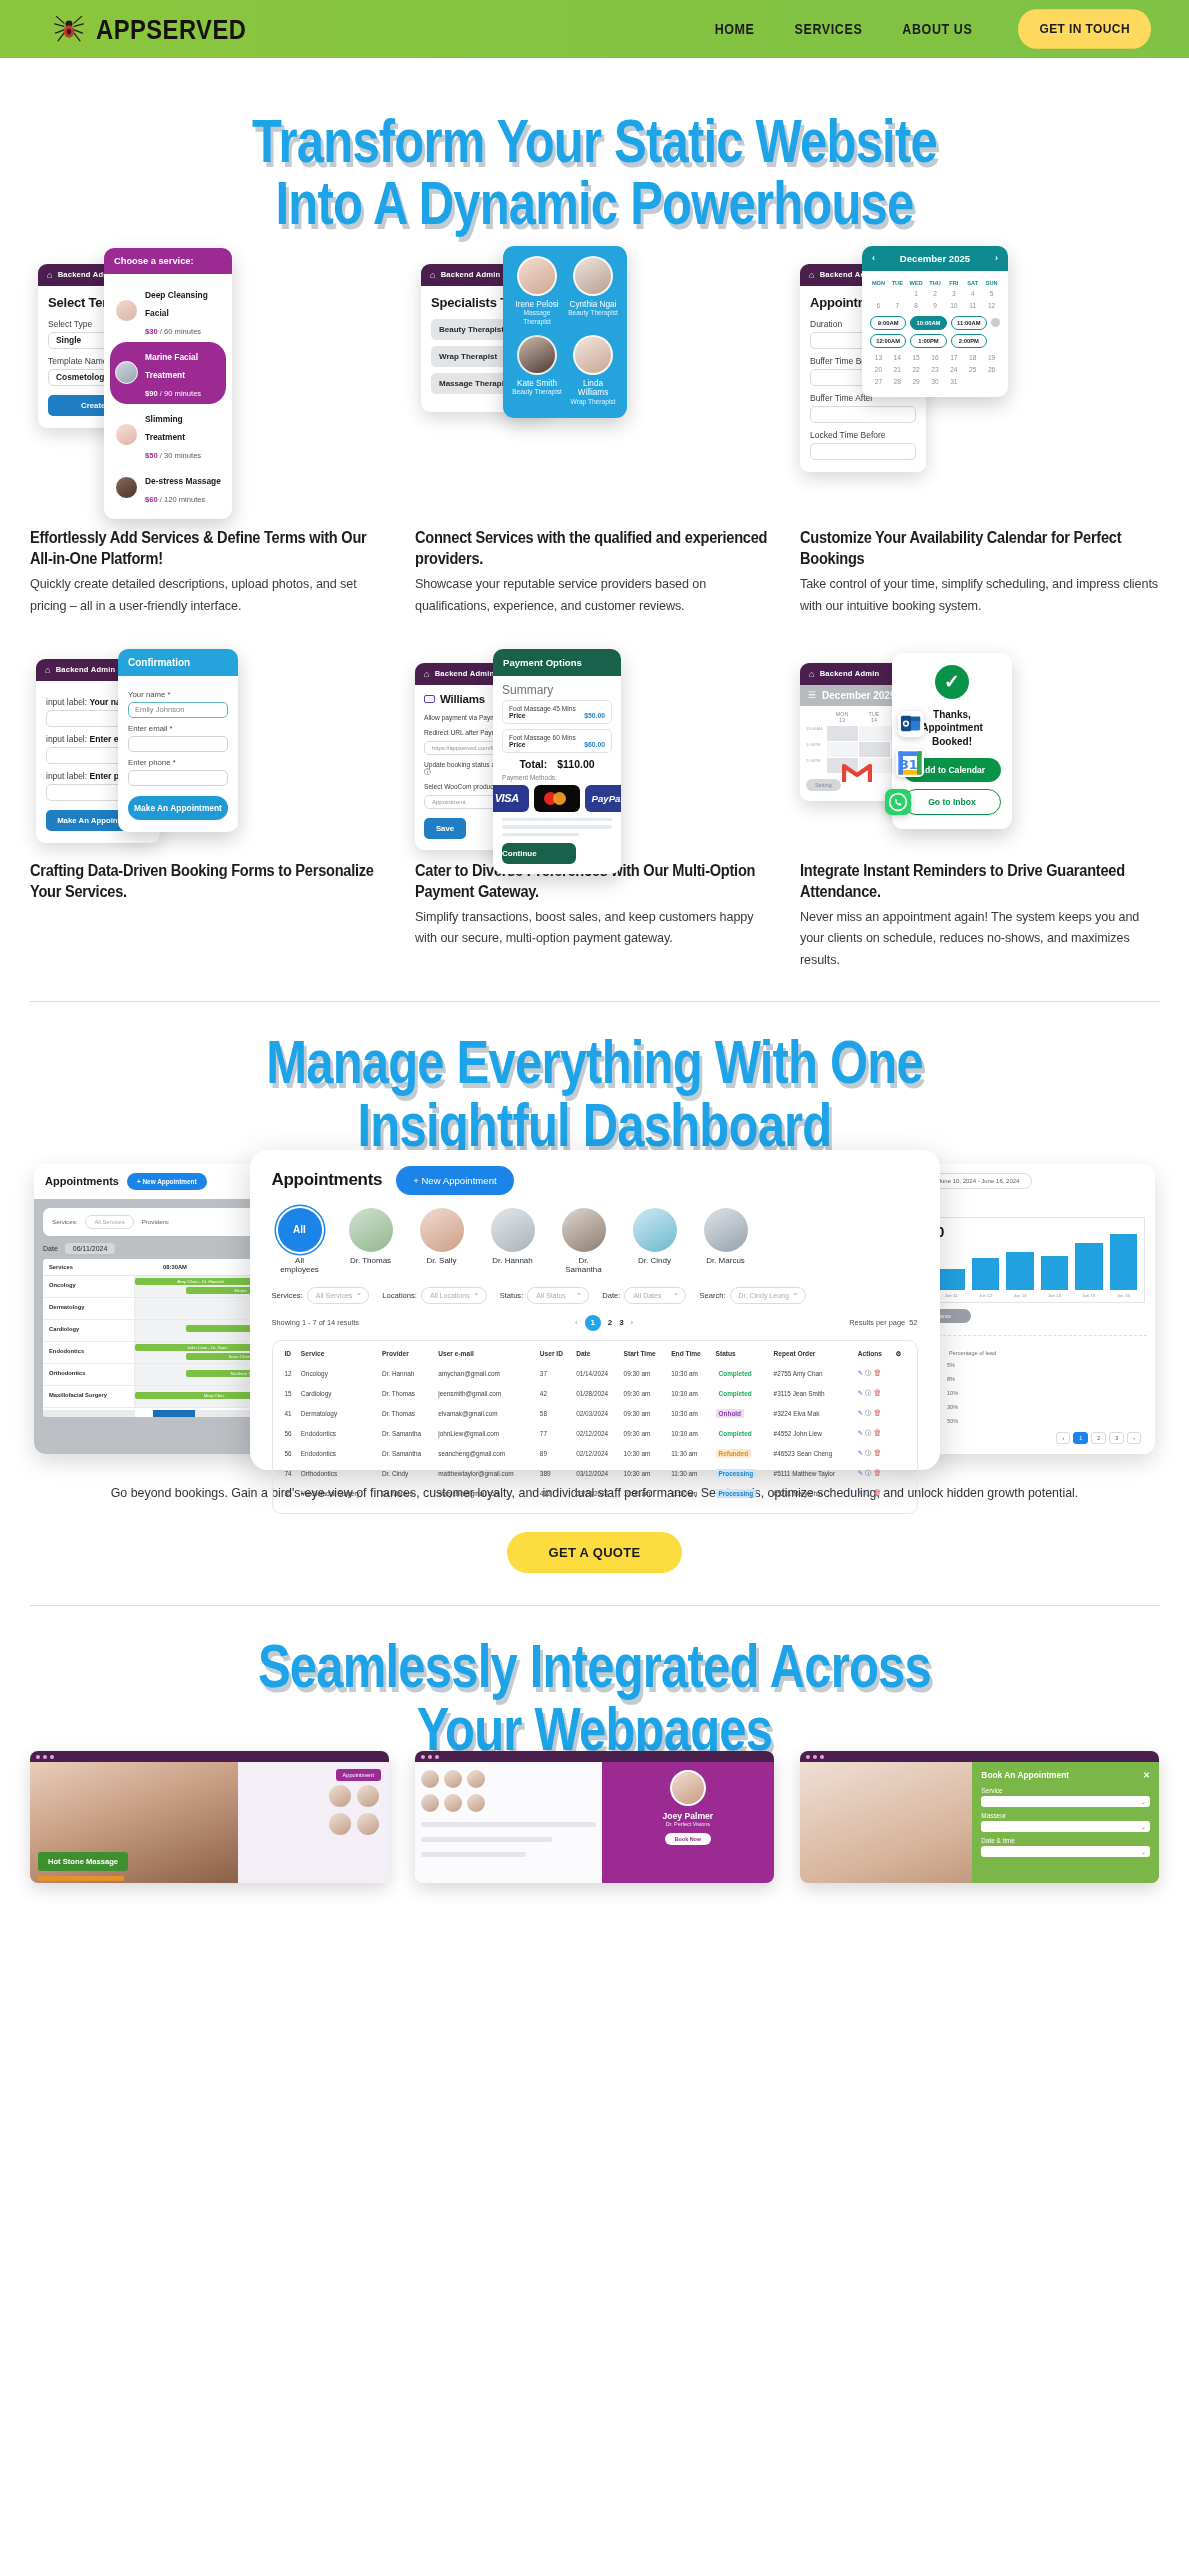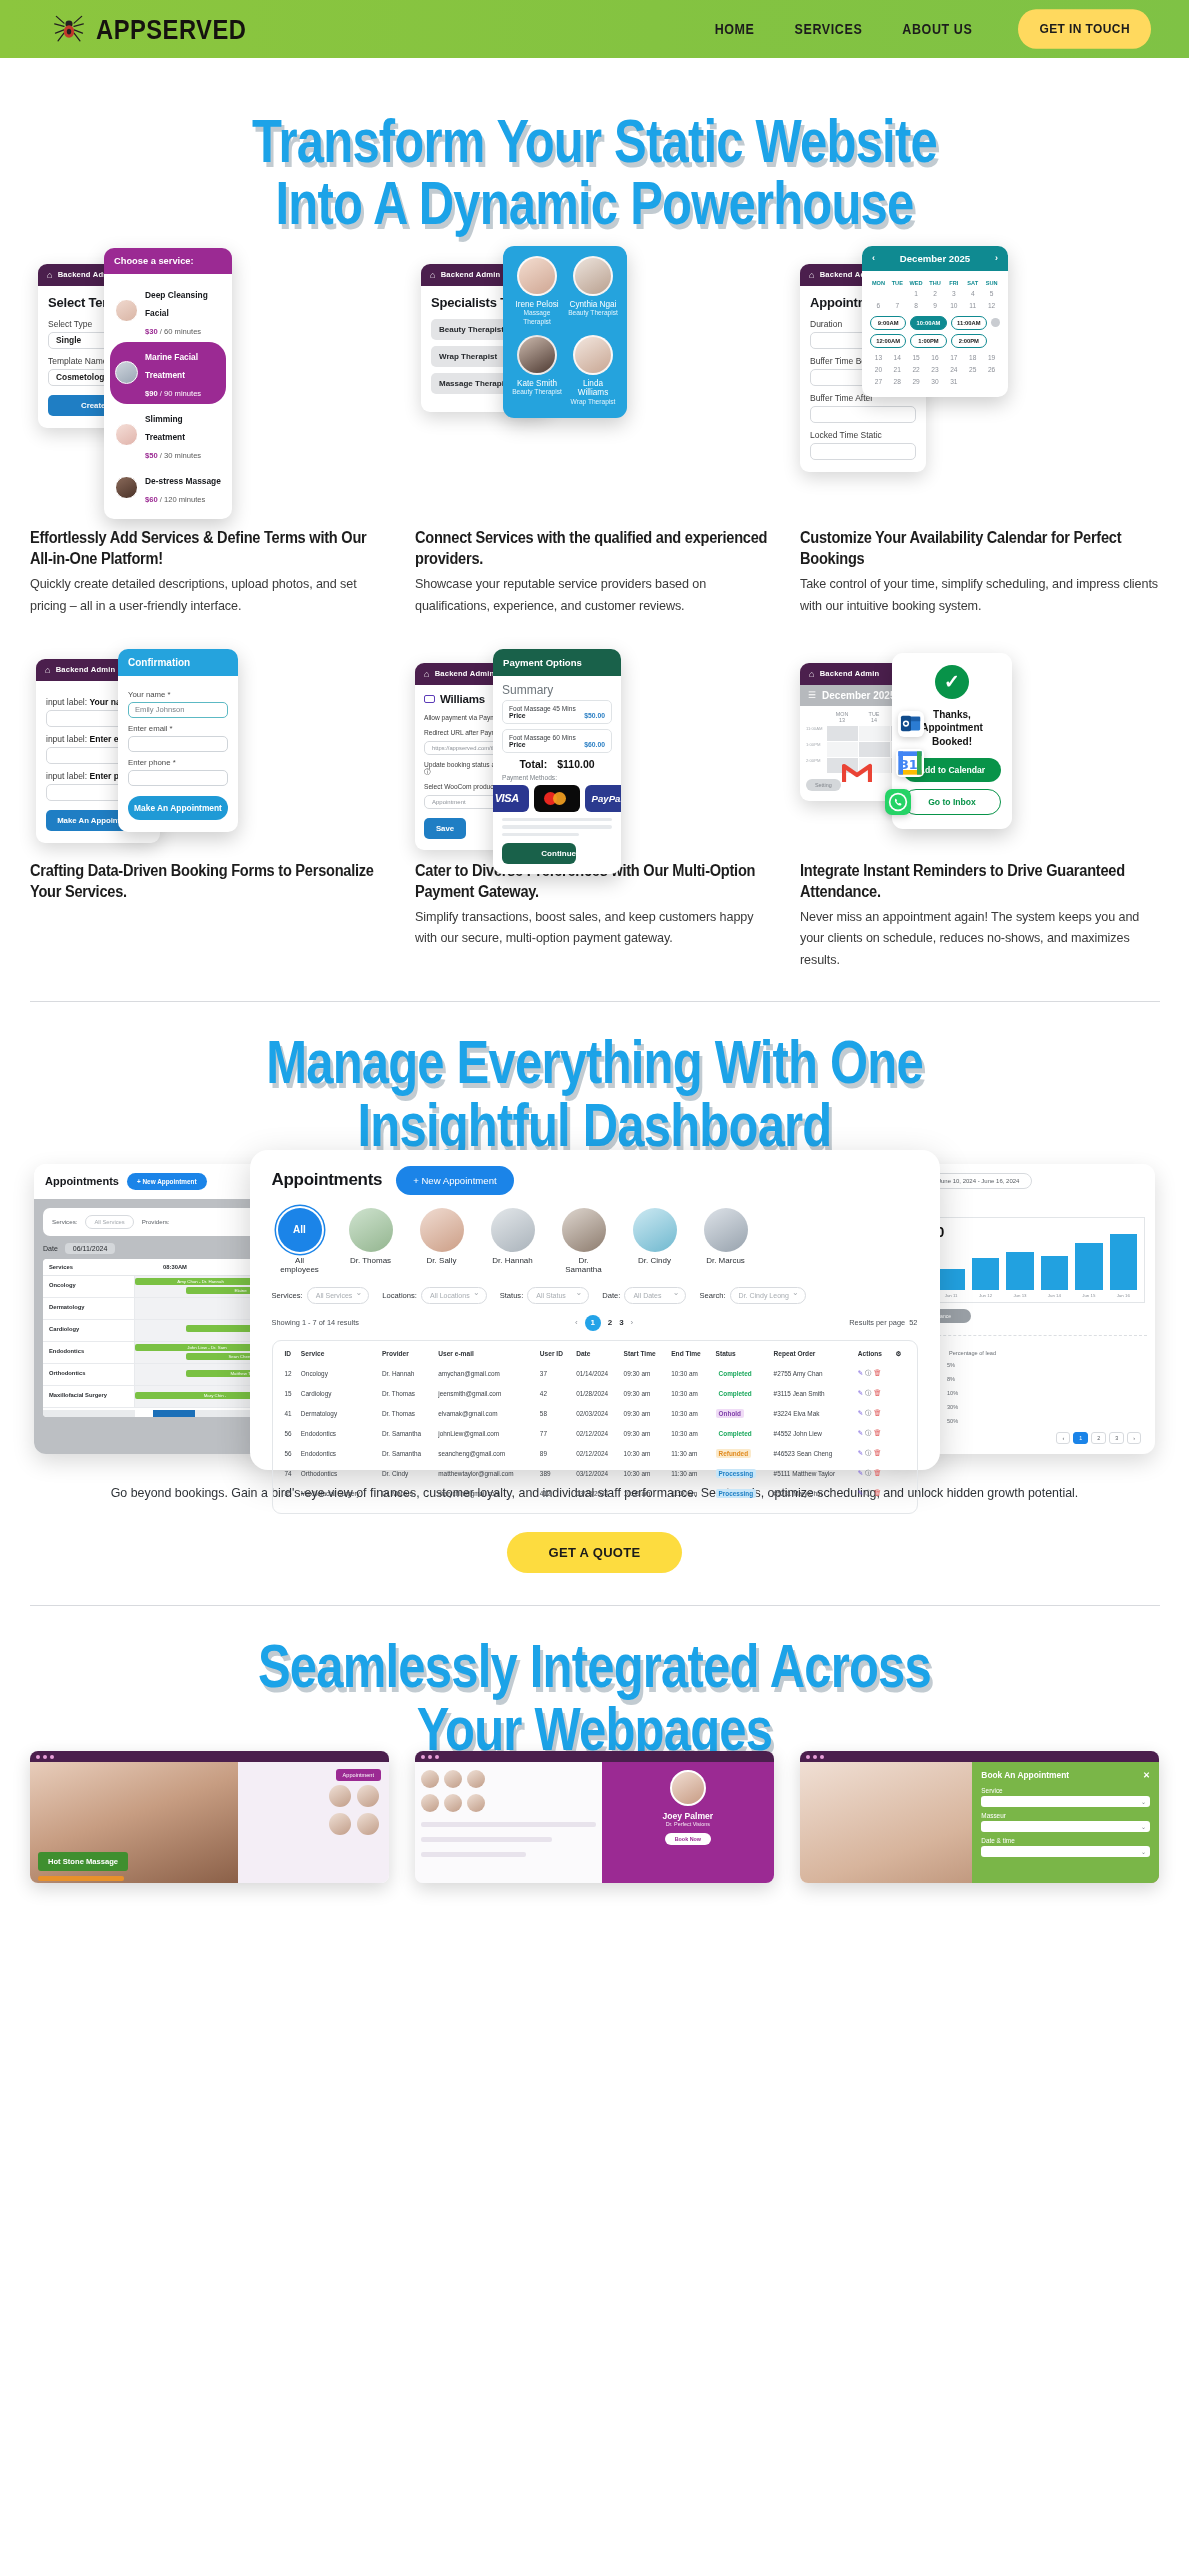--- a/index.html
+++ b/index.html
@@ -333,21 +333,21 @@
   }
   .logo.visa { background: #2a3690; letter-spacing: -0.4px; }
   .logo.mc { background: #0a0a0a; position: relative; }
   .logo.pp { background: #2b3a8f; font-size: 9.6px; }
   .mc-c { width: 13px; height: 13px; border-radius: 50%; position: absolute; }
   .mc-c.r { background: #e8271f; left: 10px; }
   .mc-c.y { background: #f39f21; left: 19px; opacity: 0.92; }
   .skel { height: 3.5px; background: #e6e9ec; border-radius: 2px; margin: 4px 0; }
   .pay-cont {
     background: #19614a; color: #fff; border-radius: 6px;
-    font-size: 8px; font-weight: 700; text-align: right;
+    font-size: 8px; font-weight: 700; text-align: left;
     padding: 6px 0; margin-top: 7px; width: 74px;
   }
 
   
   .booked-card {
     position: absolute;
     left: 92px; top: 4px;
     width: 120px;
     background: #fff;
     border-radius: 11px;
@@ -710,21 +710,21 @@
             <span>Backend Admin</span>
           </div>
           <div class="admin-body">
             <div class="admin-h">Appointment S</div>
             <div class="fl">Duration</div>
             <div class="fi"></div>
             <div class="fl">Buffer Time Before</div>
             <div class="fi"></div>
             <div class="fl">Buffer Time After</div>
             <div class="fi"></div>
-            <div class="fl">Locked Time Static</div>
+            <div class="fl">Locked Time Before</div>
             <div class="fi"></div>
           </div>
         </div>
         <div class="cal-card">
           <div class="cal-head">
             <span class="cal-nav">‹</span>
             <span>December 2025</span>
             <span class="cal-nav">›</span>
           </div>
           <div class="cal-body">

